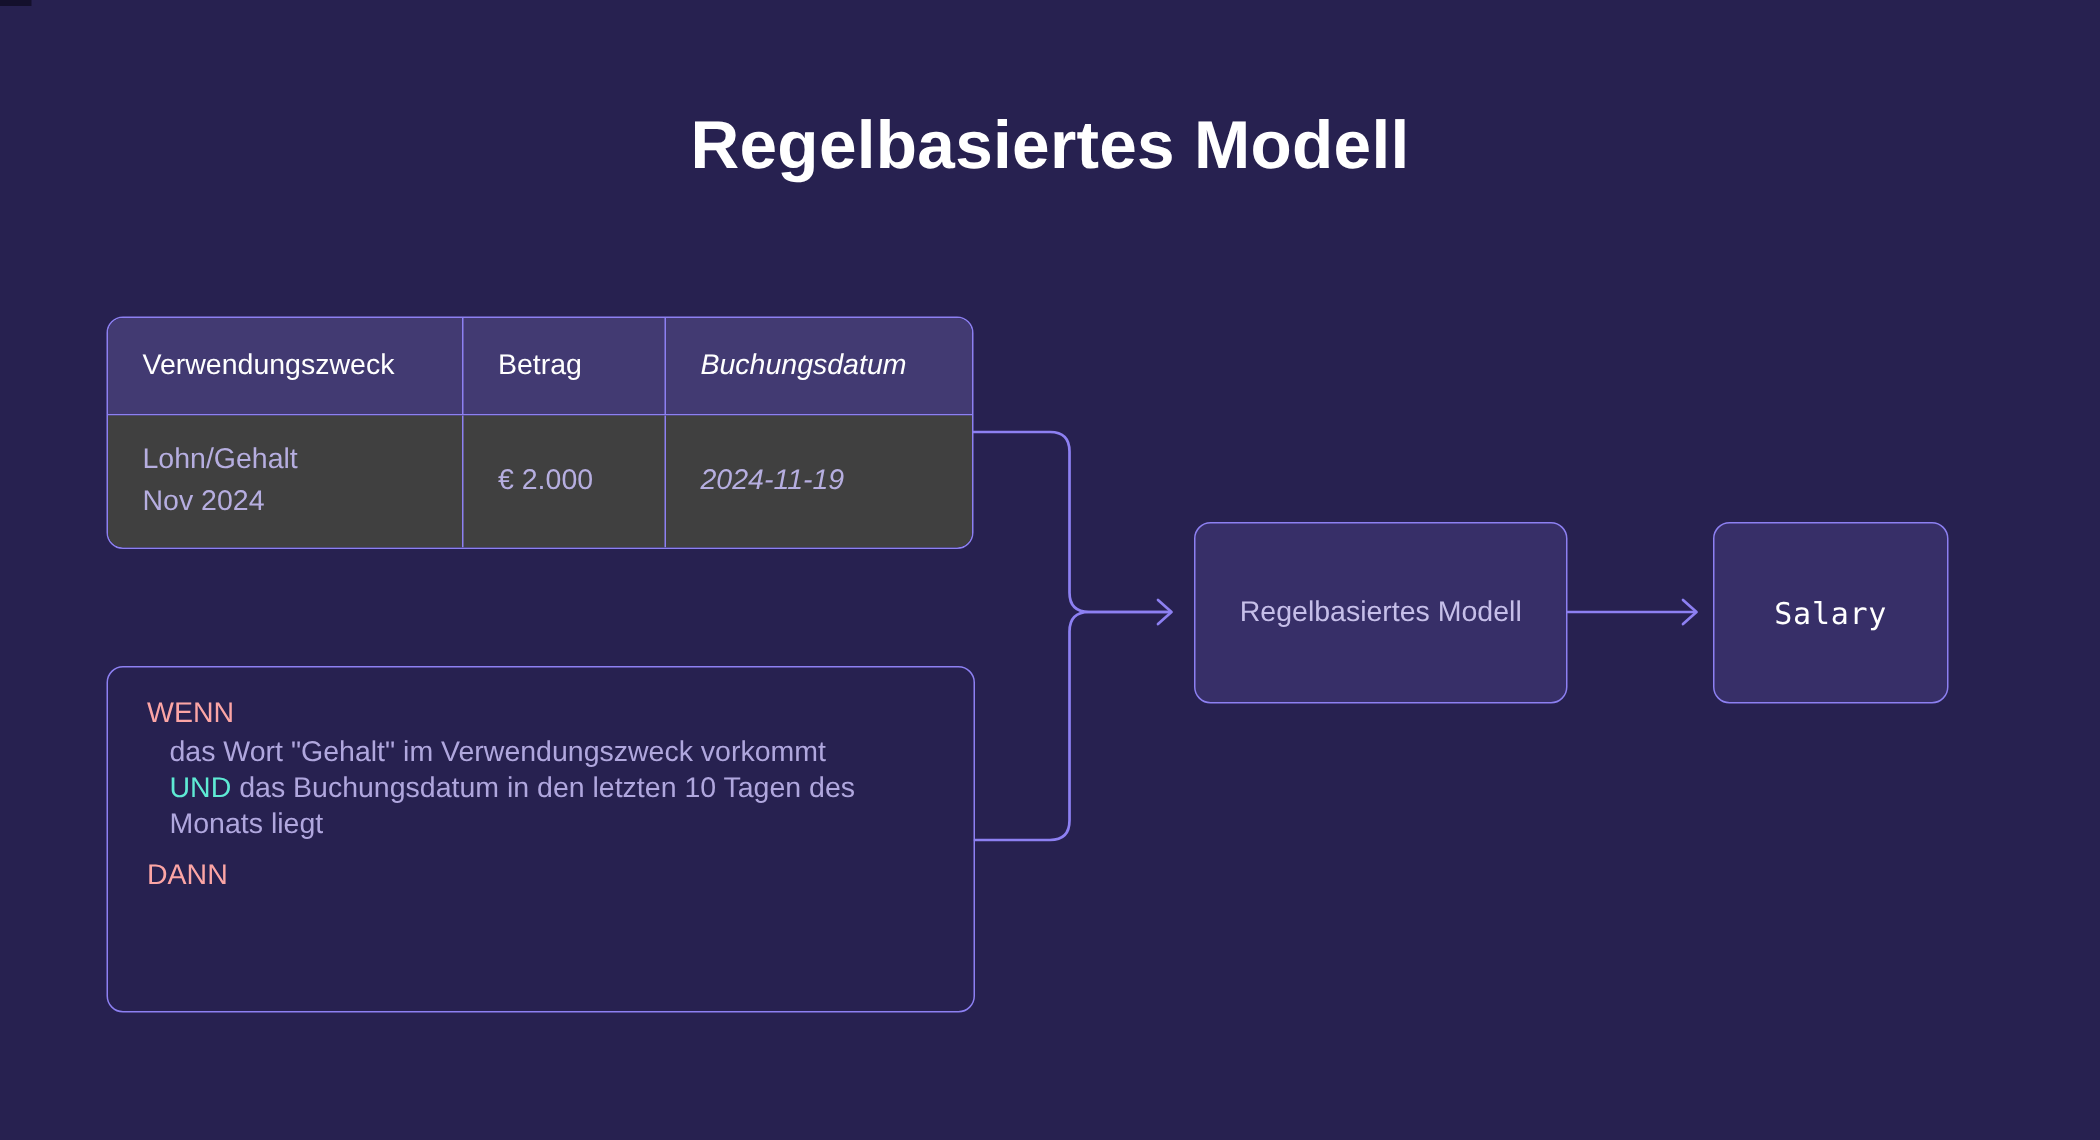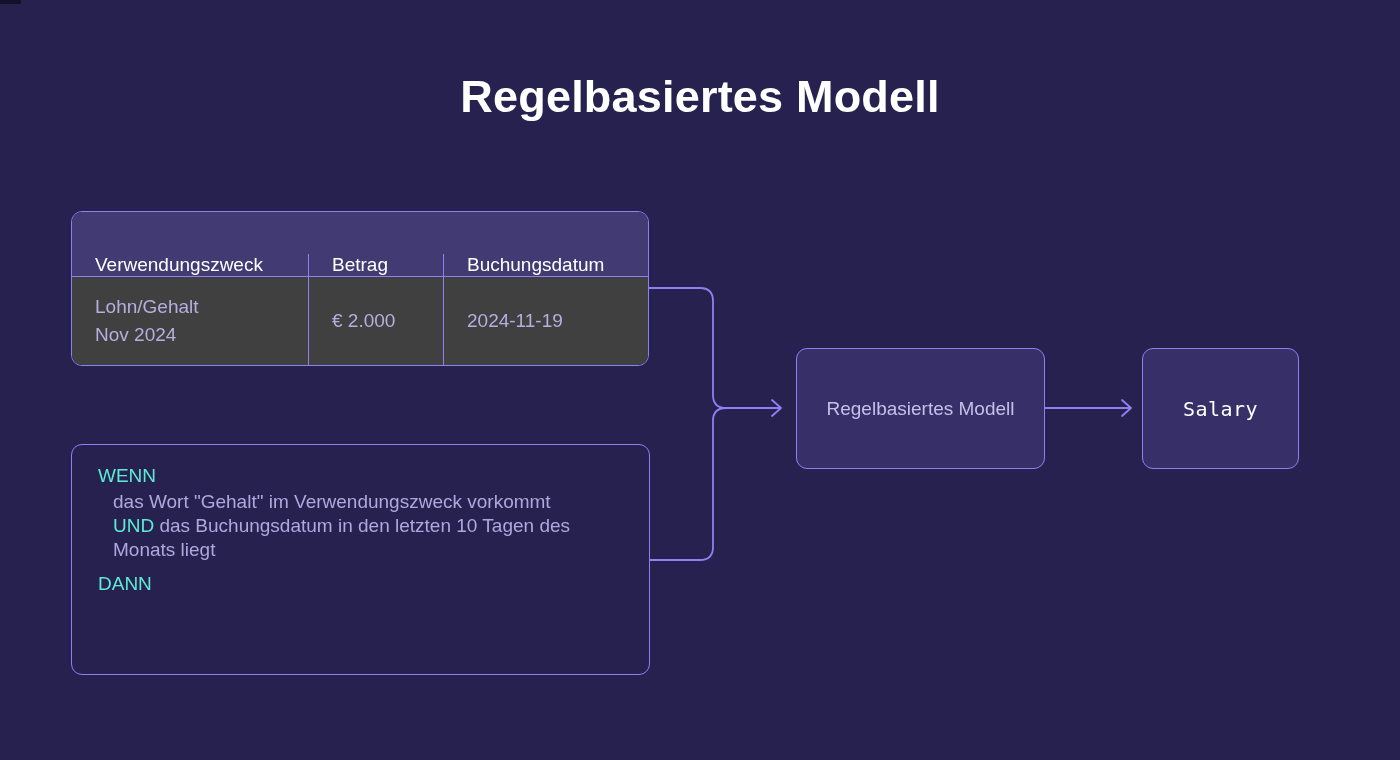--- a/index.html
+++ b/index.html
@@ -58,56 +58,55 @@
     overflow: hidden;
     display: flex;
     flex-direction: column;
   }
   .thead {
     display: flex;
     height: 65px;
     background: #423a72;
     border-bottom: 1.6px solid #8d80f2;
     box-sizing: border-box;
-    align-items: flex-end;
   }
   .tbody-row {
     display: flex;
     flex: 1;
     background: #404040;
   }
   .cell {
     box-sizing: border-box;
     display: flex;
     align-items: center;
     padding: 0 0 0 23px;
     font-size: 19px;
   }
   .cell.c1 { width: 237px; border-right: 1.6px solid #8d80f2; }
   .cell.c2 { width: 135px; border-right: 1.6px solid #8d80f2; }
-  .cell.c3 { flex: 1; }
+  .cell.c3 { flex: 1; font-style: italic; }
   .thead .cell { color: #ffffff; font-weight: 400; }
   .tbody-row .cell { color: #b6aee0; align-items: center; }
   .tbody-row .cell.c1 { line-height: 1.45; display: flex; }
   .cell .multi { display: block; }
 
   
   .rule-box {
     position: absolute;
     left: 71px;
     top: 444px;
     width: 579px;
     height: 231px;
     border: 1.6px solid #8d80f2;
     border-radius: 11px;
     box-sizing: border-box;
     padding: 16px 22px 14px 26px;
   }
   .rule-kw {
-    color: #5eead4;
+    color: #fca5a5;
     font-size: 19px;
     line-height: 1.55;
   }
   .rule-body {
     padding-left: 15px;
     color: #b0a7de;
     font-size: 19px;
     line-height: 1.26;
   }
   .rule-body .cond { display: block; }

